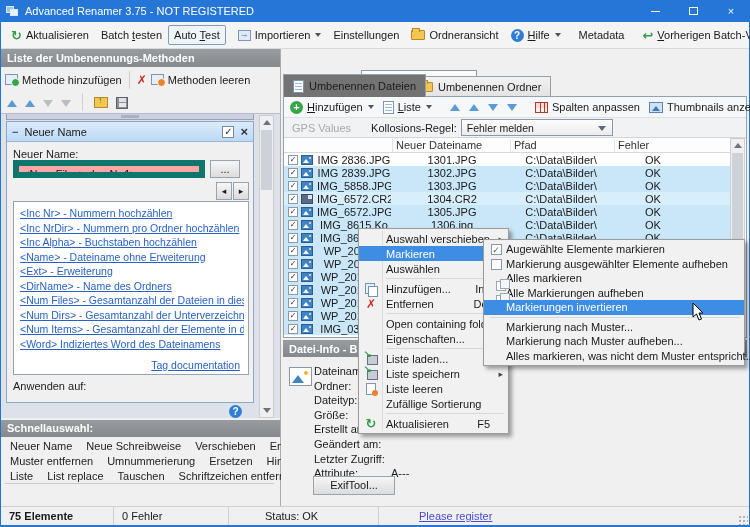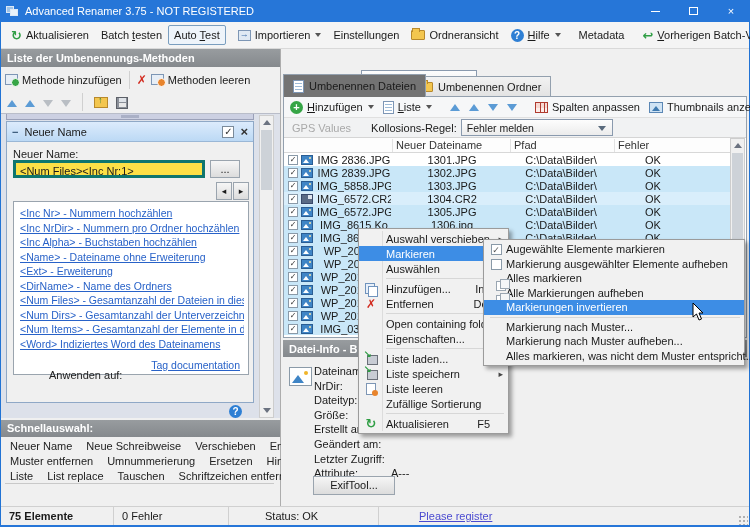--- a/index.html
+++ b/index.html
@@ -82,21 +82,21 @@
   #methods .sliver i{position:absolute;left:50%;top:1px;width:18px;height:3px;margin-left:-9px;background:#aab0c6;display:block;}
   #mpanel{position:absolute;left:5px;top:7px;width:248px;height:282px;background:#f0f0f0;border:1px solid #8fa8c6;}
   #mpanel-hdr{height:20px;background:linear-gradient(#dcebfc,#bcd9f5);border-bottom:1px solid #9ab7d6;
      display:flex;align-items:center;padding:0 5px;gap:6px;}
   #mpanel-hdr .collapse{font-weight:bold;color:#3a5a7a;}
   #mpanel-hdr .spacer{flex:1;}
   .chk{width:12px;height:12px;border:1px solid #7a8a9a;background:#fff;display:inline-flex;align-items:center;justify-content:center;
        font-size:10px;color:#333;line-height:1;}
   #mpanel .closex{color:#333;font-weight:bold;font-size:13px;}
   .fldlabel{color:#222;}
-  .txtinput{background:#fde047;border:3px solid #0f766e;padding:2px 4px;font-size:11px;white-space:nowrap;overflow:hidden;}
+  .txtinput{background:#fca5a5;border:6px solid #0f766e;padding:2px 4px;font-size:11px;white-space:nowrap;overflow:hidden;}
   .btn3d{background:linear-gradient(#f6f6f6,#dcdcdc);border:1px solid #9aa4ae;text-align:center;}
   .combo{background:linear-gradient(#fdfdfd,#ececec);border:1px solid #8a9aae;position:relative;padding:2px 18px 2px 5px;white-space:nowrap;overflow:hidden;}
   #tagsbox{position:absolute;left:6px;top:79px;width:236px;height:174px;background:#fff;border:1px solid #9aa4ae;padding:3px 4px;}
   .taglink{display:block;color:#2862c8;text-decoration:underline;margin:2px 0 2.5px 2px;white-space:nowrap;overflow:hidden;font-size:10.5px;}
   #tagdoc{position:absolute;right:8px;bottom:3px;color:#2862c8;text-decoration:underline;font-size:10.5px;}
   
   .sb{position:absolute;background:#f0f0f0;border:1px solid #cdcdcd;}
   .sbarrow{position:absolute;left:0;width:100%;height:13px;display:flex;align-items:center;justify-content:center;}
   .sbarrow .t{width:0;height:0;border-left:4px solid transparent;border-right:4px solid transparent;}
   .sbarrow.up .t{border-bottom:5px solid #6b7280;}
@@ -296,21 +296,21 @@
           <a class="taglink">&lt;Inc Alpha&gt; - Buchstaben hochzählen</a>
           <a class="taglink">&lt;Name&gt; - Dateiname ohne Erweiterung</a>
           <a class="taglink">&lt;Ext&gt; - Erweiterung</a>
           <a class="taglink">&lt;DirName&gt; - Name des Ordners</a>
           <a class="taglink">&lt;Num Files&gt; - Gesamtanzahl der Dateien in diesem Ordner</a>
           <a class="taglink">&lt;Num Dirs&gt; - Gesamtanzahl der Unterverzeichnisse in diese</a>
           <a class="taglink">&lt;Num Items&gt; - Gesamtanzahl der Elemente in der Liste</a>
           <a class="taglink">&lt;Word&gt; Indiziertes Word des Dateinamens</a>
           <a id="tagdoc">Tag documentation</a>
       </div>
-      <div class="abs fldlabel" style="left:6px;top:247px;margin-left:36px;">Anwenden auf:</div>
+      <div class="abs fldlabel" style="left:6px;top:258px;">Anwenden auf:</div>
 
     </div>
 
     <div class="abs gi ic-help" style="left:228px;top:291px;">?</div>
 
     <div class="sb" style="left:258px;top:1px;width:15px;height:303px;">
       <div class="sbarrow up" style="top:0;">
           <span class="t"></span>
         </div>
       <div class="sbthumb" style="top:14px;height:60px;"></div>
@@ -544,21 +544,21 @@
           </div>
       </div>
     </div>
   </div>
 
   <div id="fi-hdr" class="sechdr">Datei-Info - Bild</div>
   <div id="fileinfo">
     <div id="fi-pic"></div>
     <div id="fi-labels">
         <div class="filabel" style="top: 8px;">Dateiname:</div>
-        <div class="filabel" style="top: 22.6px;">NrDir:</div>
+        <div class="filabel" style="top: 22.6px;">Ordner:</div>
         <div class="filabel" style="top: 37.2px;">Dateityp:</div>
         <div class="filabel" style="top: 51.8px;">Größe:</div>
         <div class="filabel" style="top: 66.4px;">Erstellt am:</div>
         <div class="filabel" style="top: 81px;">Geändert am:</div>
         <div class="filabel" style="top: 95.6px;">Letzter Zugriff:</div>
         <div class="filabel" style="top: 110.2px;">Attribute:</div>
       </div>
     <div id="fi-attrval">A---</div>
     <div id="exifbtn" class="btn3d">ExifTool...</div>
   </div>

